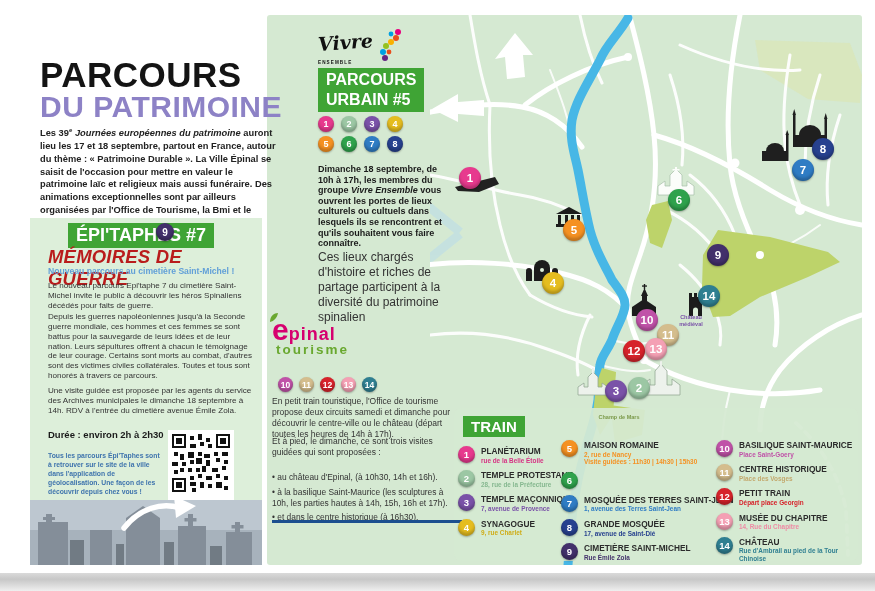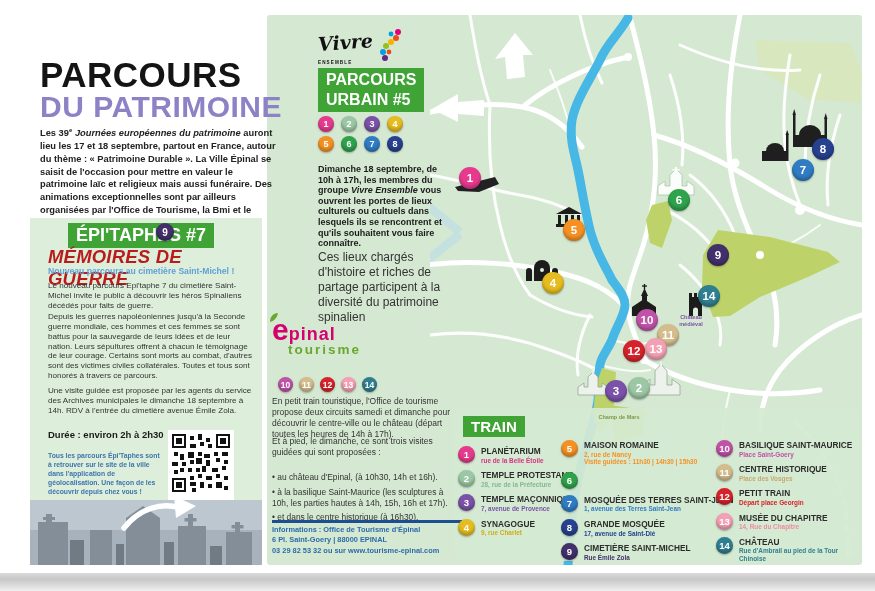--- a/index.html
+++ b/index.html
@@ -57,21 +57,21 @@
 
   .map-marker{position:absolute;transform:translate(-50%,-50%);z-index:6;}
   .map-label{position:absolute;z-index:5;font-weight:700;text-align:center;line-height:1.25;}
 
   
   .vivre-script{font-family:"DejaVu Serif","Liberation Serif",serif;font-style:italic;font-weight:700;
        font-size:19px;color:#111;transform:rotate(-4deg);display:inline-block;}
   .vivre-sub{font-size:4.6px;font-weight:800;letter-spacing:1.1px;color:#111;margin-top:-2px;}
   .ep-e{font-size:30px;font-weight:800;color:#d6006f;line-height:.8;}
   .ep-pinal{font-size:18px;font-weight:800;color:#d6006f;letter-spacing:1px;}
-  .ep-tourisme{font-size:13.5px;font-weight:700;color:#69a82f;letter-spacing:2px;margin-top:-3px;margin-left:16px;}
+  .ep-tourisme{font-size:13.5px;font-weight:700;color:#69a82f;letter-spacing:2px;margin-top:-3px;margin-left:4px;}
 
   .photo{position:absolute;left:0;top:282px;width:232px;height:65px;overflow:hidden;
      background:linear-gradient(180deg,#c3ced6 0%,#aebcc6 45%,#8b98a4 100%);}
 
   .qr-box{position:absolute;background:#fff;padding:4px;}
   .bottom-strip{position:absolute;left:0;top:573px;width:875px;height:18px;
      background:linear-gradient(180deg,#dadada 0%,#c7c7c7 35%,#efefef 100%);}
 </style>
 </head>
 <body>
@@ -426,25 +426,20 @@
   <div class="abs" style="left:272px;top:459px;width:186px;margin-top:13px;">
 
       <div class="sv-bullet">• au château d'Epinal, (à 10h30, 14h et 16h).</div>
 
       <div class="sv-bullet">• à la basilique Saint-Maurice (les sculptures à 10h, les parties hautes à 14h, 15h, 16h et 17h).</div>
 
       <div class="sv-bullet">• et dans le centre historique (à 16h30).</div>
     </div>
 
   <div class="abs sv-hr" style="left:272px;top:520px;width:190px;"></div>
-  <div class="abs sv-info" style="left:272px;top:525px;width:195px;">
-    <div>Informations : Office de Tourisme d'Épinal</div>
-    <div>6 Pl. Saint-Goery | 88000 EPINAL</div>
-    <div>03 29 82 53 32 ou sur www.tourisme-epinal.com</div>
-  </div>
 
   <div class="abs green-badge" style="left:463px;top:416px;font-size:15px;">TRAIN</div>
 
   <div class="plan-col" style="left:458px;top:446px;">
 
       <div class="plan-row">
         <div class="num-circle c17" style="background: rgb(231, 58, 142);">1</div>
         <div>
           <div class="plan-name">PLANÉTARIUM</div>
           <div class="plan-sub" style="color: rgb(214, 51, 132);">rue de la Belle Étoile</div>

